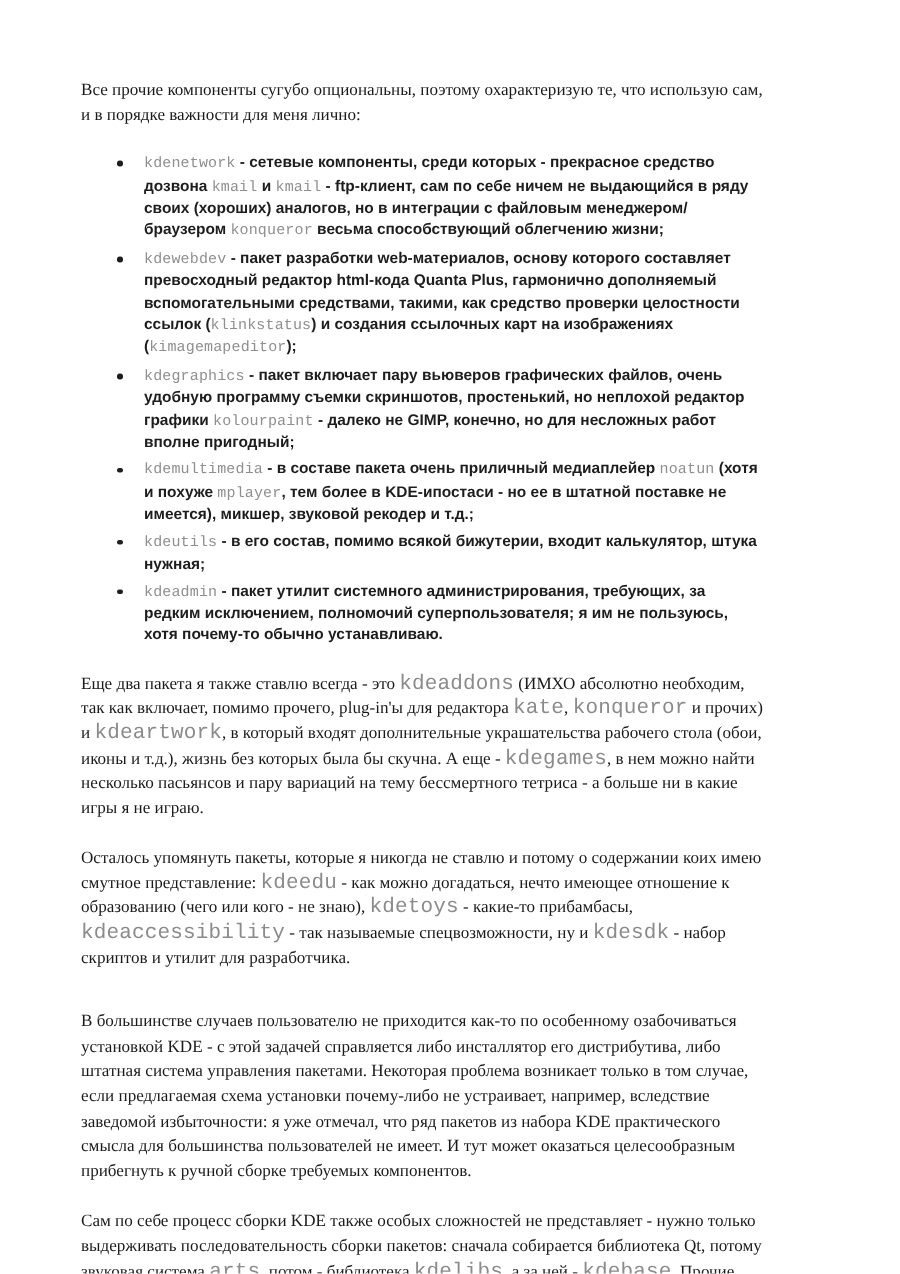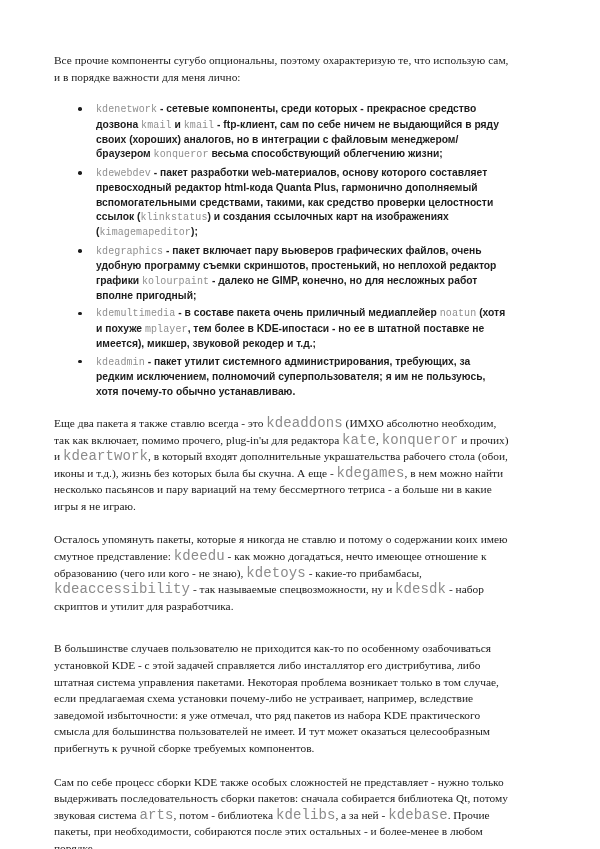--- a/index.html
+++ b/index.html
@@ -84,20 +84,21 @@
 
 <div class="page">
 
   <p class="body-par">Все прочие компоненты сугубо опциональны, поэтому охарактеризую те, что использую сам, и в порядке важности для меня лично:</p>
 
   <ul class="pkg-list" id="package-list">
       <li><code class="mono">kdenetwork</code> - сетевые компоненты, среди которых - прекрасное средство дозвона <code class="mono">kmail</code> и <code class="mono">kmail</code> - ftp-клиент, сам по себе ничем не выдающийся в ряду своих (хороших) аналогов, но в интеграции с файловым менеджером/браузером <code class="mono">konqueror</code> весьма способствующий облегчению жизни;</li>
       <li><code class="mono">kdewebdev</code> - пакет разработки web-материалов, основу которого составляет превосходный редактор html-кода Quanta Plus, гармонично дополняемый вспомогательными средствами, такими, как средство проверки целостности ссылок (<code class="mono">klinkstatus</code>) и создания ссылочных карт на изображениях (<code class="mono">kimagemapeditor</code>);</li>
       <li><code class="mono">kdegraphics</code> - пакет включает пару вьюверов графических файлов, очень удобную программу съемки скриншотов, простенький, но неплохой редактор графики <code class="mono">kolourpaint</code> - далеко не GIMP, конечно, но для несложных работ вполне пригодный;</li>
       <li><code class="mono">kdemultimedia</code> - в составе пакета очень приличный медиаплейер <code class="mono">noatun</code> (хотя и похуже <code class="mono">mplayer</code>, тем более в KDE-ипостаси - но ее в штатной поставке не имеется), микшер, звуковой рекодер и т.д.;</li>
+      <li><code class="mono">kdeutils</code> - в его состав, помимо всякой бижутерии, входит калькулятор, штука нужная;</li>
       <li><code class="mono">kdeadmin</code> - пакет утилит системного администрирования, требующих, за редким исключением, полномочий суперпользователя; я им не пользуюсь, хотя почему-то обычно устанавливаю.</li>
     </ul>
 
   <p class="body-par">Еще два пакета я также ставлю всегда - это <code class="mono">kdeaddons</code> (ИМХО абсолютно необходим, так как включает, помимо прочего, plug-in'ы для редактора <code class="mono">kate</code>, <code class="mono">konqueror</code> и прочих) и <code class="mono">kdeartwork</code>, в который входят дополнительные украшательства рабочего стола (обои, иконы и т.д.), жизнь без которых была бы скучна. А еще - <code class="mono">kdegames</code>, в нем можно найти несколько пасьянсов и пару вариаций на тему бессмертного тетриса - а больше ни в какие игры я не играю.</p>
 
   <p class="body-par">Осталось упомянуть пакеты, которые я никогда не ставлю и потому о содержании коих имею смутное представление: <code class="mono">kdeedu</code> - как можно догадаться, нечто имеющее отношение к образованию (чего или кого - не знаю), <code class="mono">kdetoys</code> - какие-то прибамбасы, <code class="mono">kdeaccessibility</code> - так называемые спецвозможности, ну и <code class="mono">kdesdk</code> - набор скриптов и утилит для разработчика.</p>
 
   <div class="spacer-before-heading"></div>
 
 

